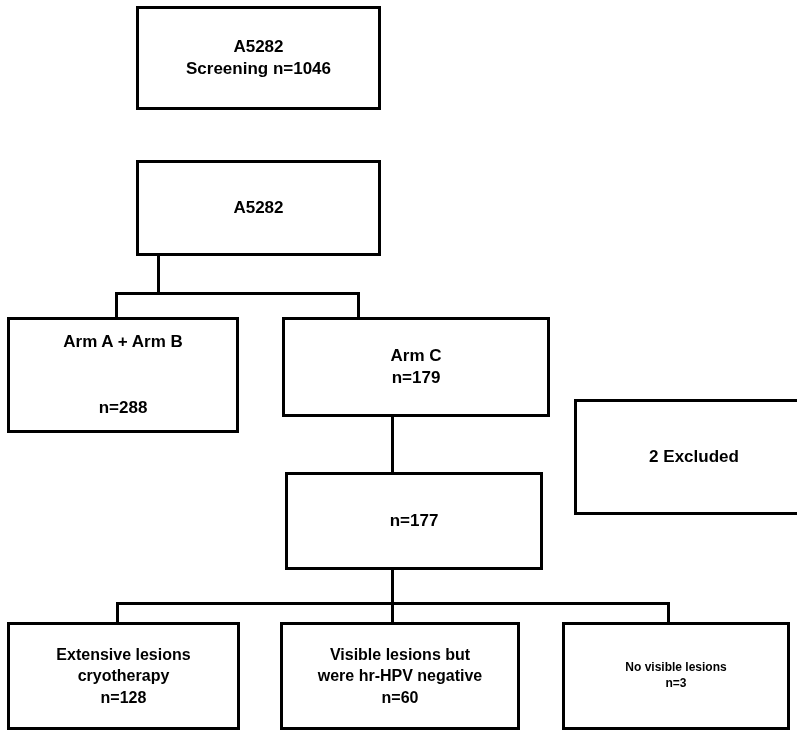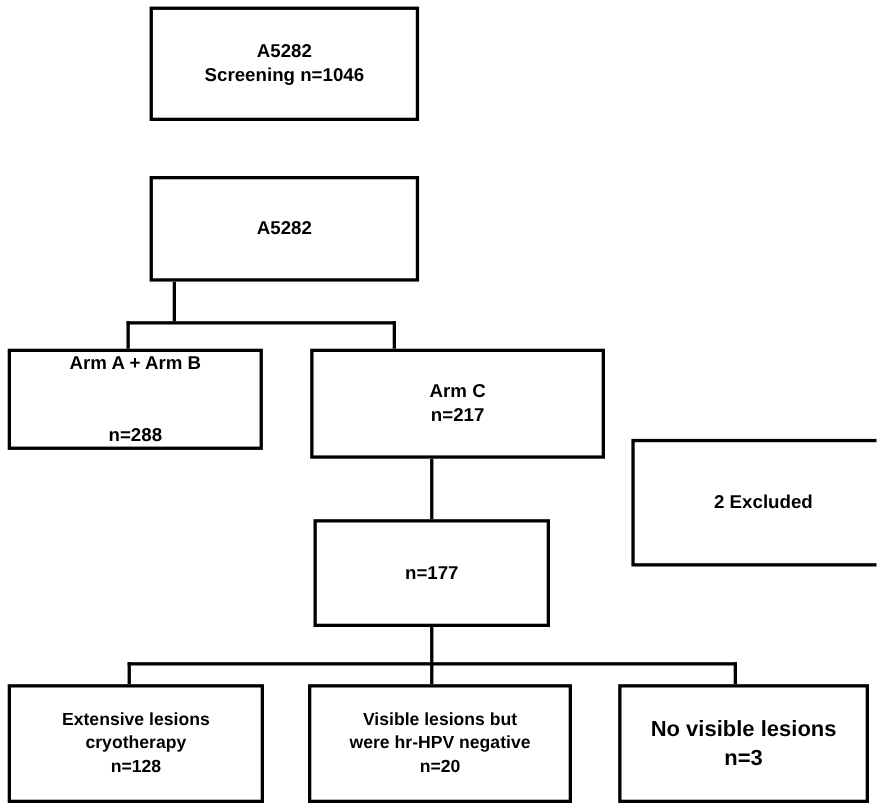--- a/index.html
+++ b/index.html
@@ -58,56 +58,56 @@
     <span class="line">A5282</span>
   </div>
 
   <div class="connector v" style="left:157px; top:256px; height:36px;"></div>
 
   <div class="connector h" style="left:115px; top:292px; width:245px;"></div>
 
   <div class="connector v" style="left:115px; top:292px; height:26px;"></div>
   <div class="connector v" style="left:357px; top:292px; height:26px;"></div>
 
-  <div class="node" style="left:7px; top:317px; width:232px; height:92px;gap:44px;">
+  <div class="node" style="left:7px; top:317px; width:232px; height:116px;gap:44px;">
     <span class="line">Arm A + Arm B</span>
     <span class="line">n=288</span>
   </div>
 
   <div class="node" style="left:282px; top:317px; width:268px; height:100px;">
     <span class="line">Arm C</span>
-    <span class="line">n=217</span>
+    <span class="line">n=179</span>
   </div>
 
   <div class="node" style="left:574px; top:399px; width:240px; height:116px;">
     <span class="line">2 Excluded</span>
   </div>
 
   <div class="connector v" style="left:391px; top:417px; height:55px;"></div>
 
-  <div class="node" style="left:285px; top:472px; width:215px; height:98px;">
+  <div class="node" style="left:285px; top:472px; width:258px; height:98px;">
     <span class="line">n=177</span>
   </div>
 
   <div class="connector v" style="left:391px; top:570px; height:32px;"></div>
   <div class="connector h" style="left:116px; top:602px; width:554px;"></div>
   <div class="connector v" style="left:116px; top:602px; height:21px;"></div>
   <div class="connector v" style="left:391px; top:602px; height:21px;"></div>
   <div class="connector v" style="left:667px; top:602px; height:21px;"></div>
 
   <div class="node" style="left:7px; top:622px; width:233px; height:108px; font-size:16px;">
     <span class="line">Extensive lesions</span>
     <span class="line">cryotherapy</span>
     <span class="line">n=128</span>
   </div>
 
   <div class="node" style="left:280px; top:622px; width:240px; height:108px; font-size:16px;">
     <span class="line">Visible lesions but</span>
     <span class="line">were hr-HPV negative</span>
-    <span class="line">n=20</span>
+    <span class="line">n=60</span>
   </div>
 
-  <div class="node" style="left:562px; top:622px; width:228px; height:108px; font-size:20px;">
+  <div class="node" style="left:562px; top:622px; width:228px; height:108px; font-size:12px;">
     <span class="line">No visible lesions</span>
     <span class="line">n=3</span>
   </div>
 
 </div>
 
 </body></html>

